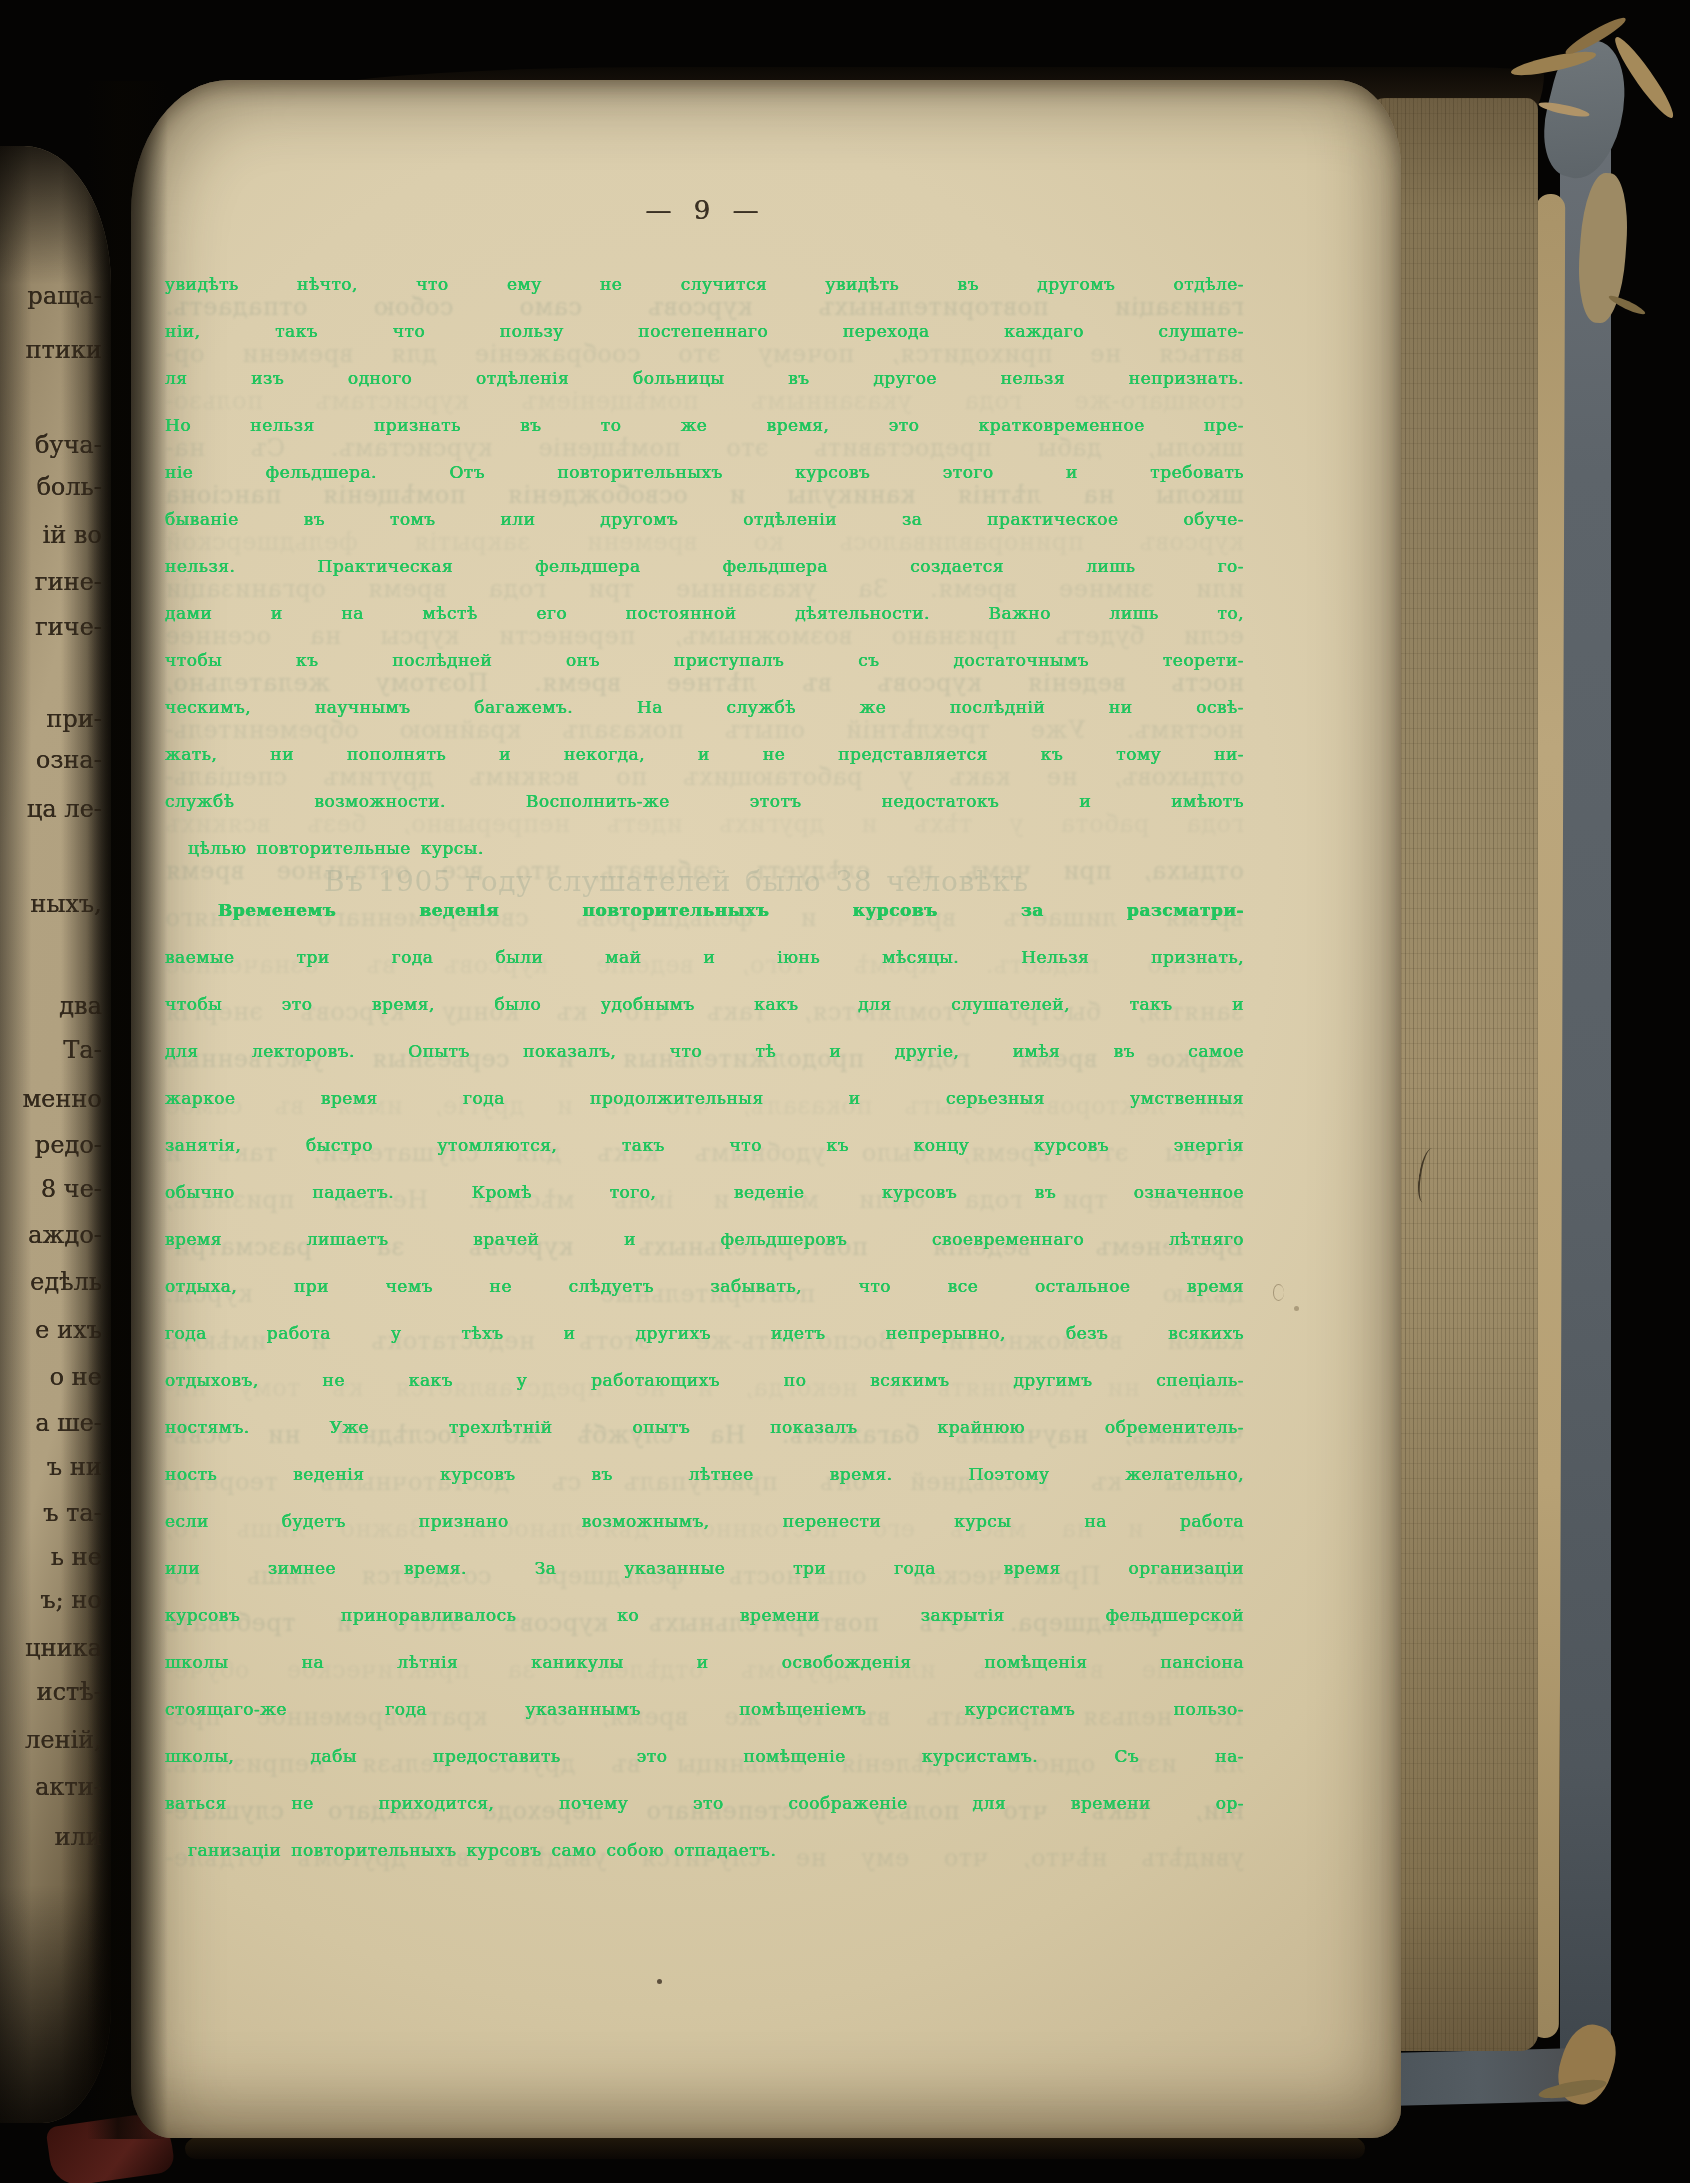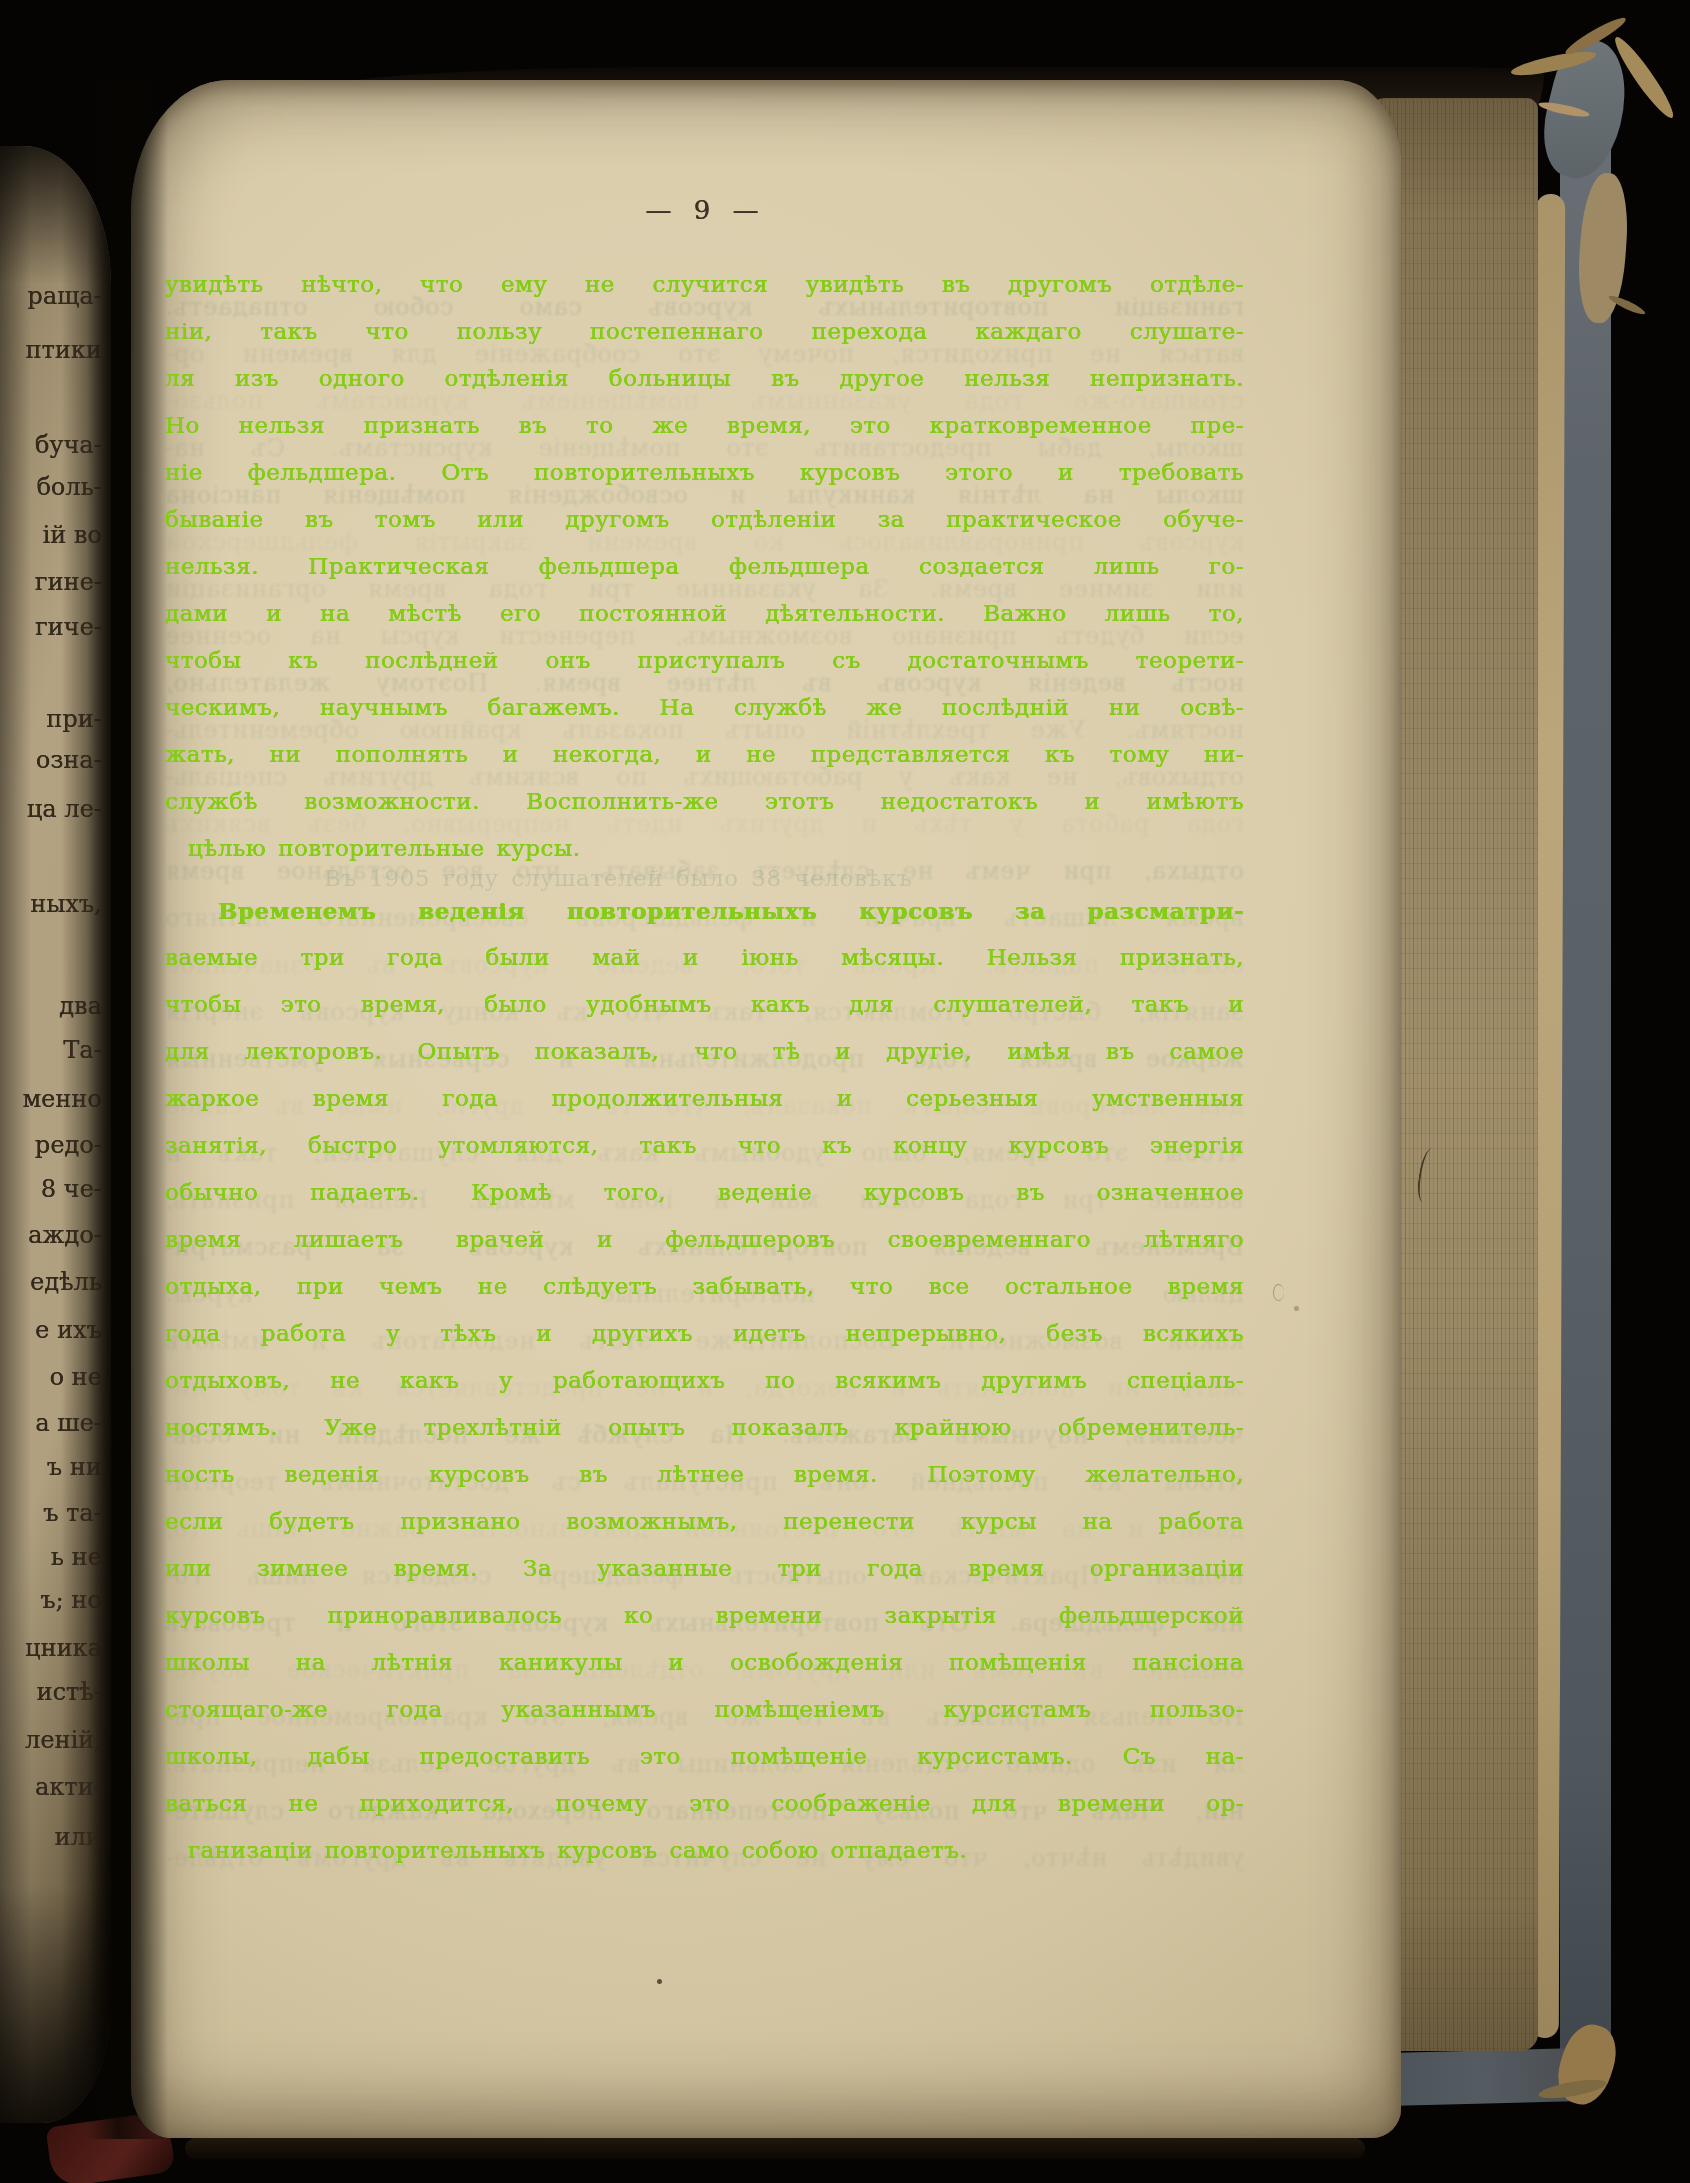--- a/index.html
+++ b/index.html
@@ -31,36 +31,36 @@
   .page{position:absolute;left:131px;top:80px;width:1270px;height:2058px;z-index:4;
     border-radius:98px 64px 29px 40px / 133px 87px 29px 52px;
     background:radial-gradient(ellipse 120% 90% at 42% 38%,#e0d3b3 0%,#dbcead 40%,#d3c5a1 62%,#c6b692 80%,#b2a179 94%,#a08f69 100%);
     box-shadow:inset 29px 23px 64px rgba(45,33,14,.33),
                inset -23px -35px 64px rgba(55,40,18,.36),
                inset 0 5.8px 19.7px rgba(30,20,8,.45);}
   .page-number{position:absolute;left:162px;top:195px;width:1081px;z-index:6;text-align:center;
     font-size:26px;color:#3b3124;letter-spacing:1.2px;word-spacing:11.6px;text-shadow:0.3px 0 0 currentColor;}
 
   .text-block{position:absolute;left:165px;top:261px;width:1079px;z-index:6;
-    font-size:23px;color:#84cc16;letter-spacing:0.5px;word-spacing:4px;
+    font-size:17px;color:#22c55e;letter-spacing:0.5px;word-spacing:4px;
     text-shadow:0.3px 0 0 currentColor,-0.2px 0 0 currentColor;}
   .line{height:47px;line-height:47px;text-align:justify;text-align-last:justify;white-space:nowrap;
     text-align-last:justify;}
   .line.last{text-align-last:left;margin-left:23px;}
   .line.indent{text-indent:53px;font-weight:bold;}
   .line.parstart{margin-top:15px;}
 
   
   .ghost-block{position:absolute;left:165px;top:284px;width:1079px;z-index:5;
     font-size:24px;color:#567468;letter-spacing:0.5px;word-spacing:4px;pointer-events:none;}
   .gline{height:47px;line-height:47px;white-space:nowrap;transform:scaleX(-1);
     filter:blur(1.2px);opacity:.12;text-align:justify;text-align-last:justify;}
   .gline:nth-child(3n){opacity:.07;}
   .gline:nth-child(4n+1){opacity:.16;}
-  .ghost-visible{position:absolute;left:324px;top:865px;width:867px;z-index:5;font-size:23px;
+  .ghost-visible{position:absolute;left:324px;top:865px;width:867px;z-index:5;font-size:28px;
     color:#6d8a7e;opacity:.22;filter:blur(0.7px);letter-spacing:0.6px;word-spacing:4.6px;pointer-events:none;}
 
   
   .ink-dot{position:absolute;left:657px;top:1979px;width:5.2px;height:5.2px;border-radius:50%;
     background:#46392a;opacity:.85;z-index:7;}
   .speck-arc{position:absolute;left:1273px;top:1284px;width:10.4px;height:15px;border:1.7px solid #7d6d50;
     border-right:none;border-radius:50%;opacity:.55;z-index:7;}
   .speck-dot{position:absolute;left:1294px;top:1306px;width:5.2px;height:5.2px;border-radius:50%;
     background:#7d6d50;opacity:.5;z-index:7;}
 

